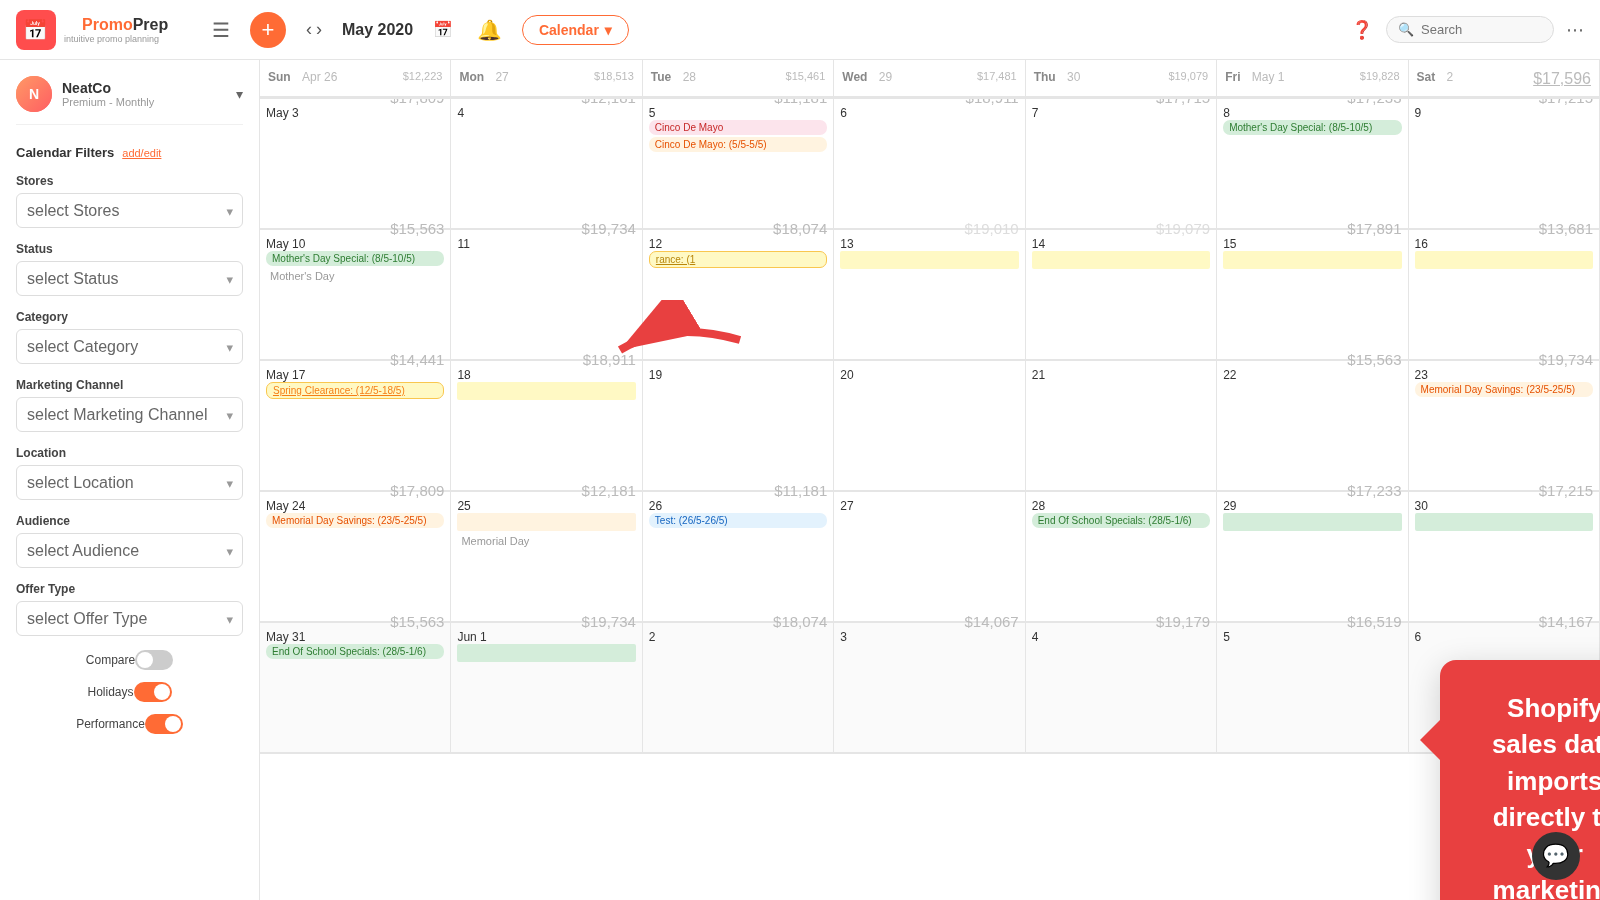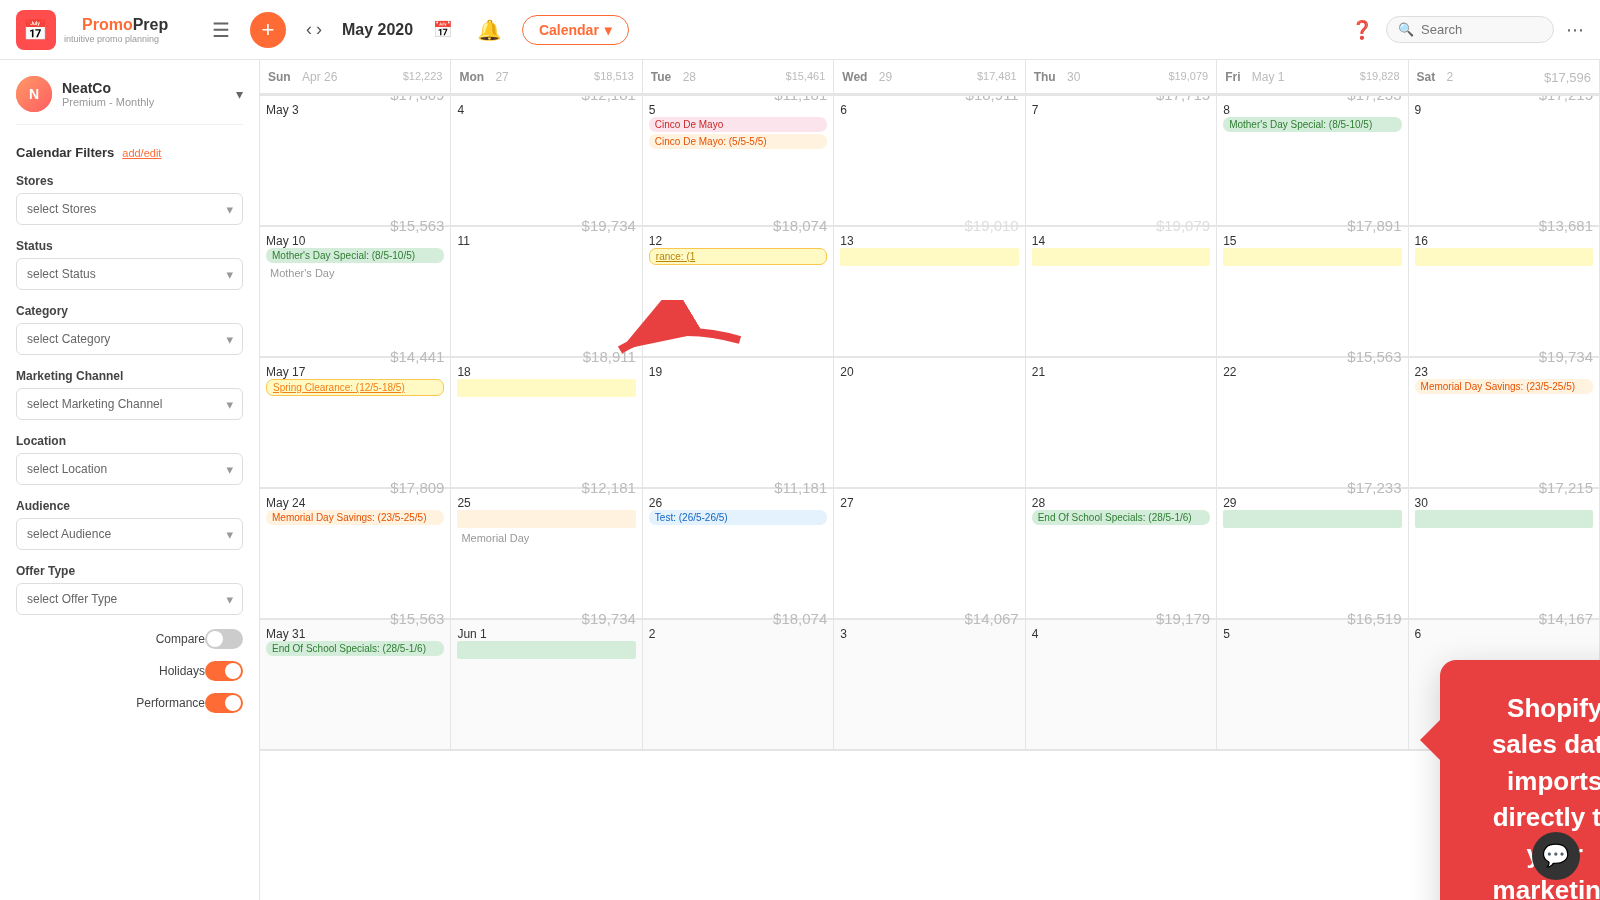--- a/index.html
+++ b/index.html
@@ -122,37 +122,37 @@
     .add-edit-link { font-size: 11px; color: #ff6b35; cursor: pointer; text-decoration: underline; }
 
     .filter-group { margin-bottom: 14px; }
     .filter-label { font-size: 12px; font-weight: 600; color: #444; margin-bottom: 5px; }
     .select-wrapper { position: relative; }
     .select-wrapper select {
       width: 100%;
       padding: 8px 28px 8px 10px;
       border: 1px solid #ddd;
       border-radius: 6px;
-      font-size: 12px;
+      font-size: 16px;
       color: #666;
       background: #fff;
       appearance: none;
       cursor: pointer;
     }
     .select-wrapper::after {
       content: '▾';
       position: absolute;
       right: 10px; top: 50%;
       transform: translateY(-50%);
       color: #999;
       pointer-events: none;
     }
 
     .toggle-row {
-      display: flex; align-items: center; justify-content: flex-end;
+      display: flex; align-items: center; justify-content: center;
       margin-bottom: 12px;
     }
     .toggle-label { font-size: 12px; color: #444; font-weight: 500; }
     .toggle {
       width: 38px; height: 20px;
       border-radius: 10px;
       position: relative;
       cursor: pointer;
     }
     .toggle.off { background: #ccc; }
@@ -456,21 +456,21 @@
         <span style="float:right; color:#bbb; font-weight:400; font-size:11px;">$19,079</span>
       </div>
       <div class="cal-header-cell">
         <span>Fri</span>
         <span style="margin-left:8px; color:#bbb; font-weight:400;margin-top:9px;">May 1</span>
         <span style="float:right; color:#bbb; font-weight:400; font-size:11px;">$19,828</span>
       </div>
       <div class="cal-header-cell">
         <span>Sat</span>
         <span style="margin-left:8px; color:#bbb; font-weight:400;">2</span>
-        <span style="float:right; color:#bbb; font-weight:400; font-size:13px;">$17,596</span>
+        <span style="float:right; color:#bbb; font-weight:400; font-size:16px;text-decoration:underline;">$17,596</span>
       </div>
     </div>
 
     <div class="week-row-wrapper">
       <div class="cal-cell">
         <span class="day-num">May 3</span>
         <span class="day-sales">$17,809</span>
       </div>
       <div class="cal-cell">
         <span class="day-num">4</span>

